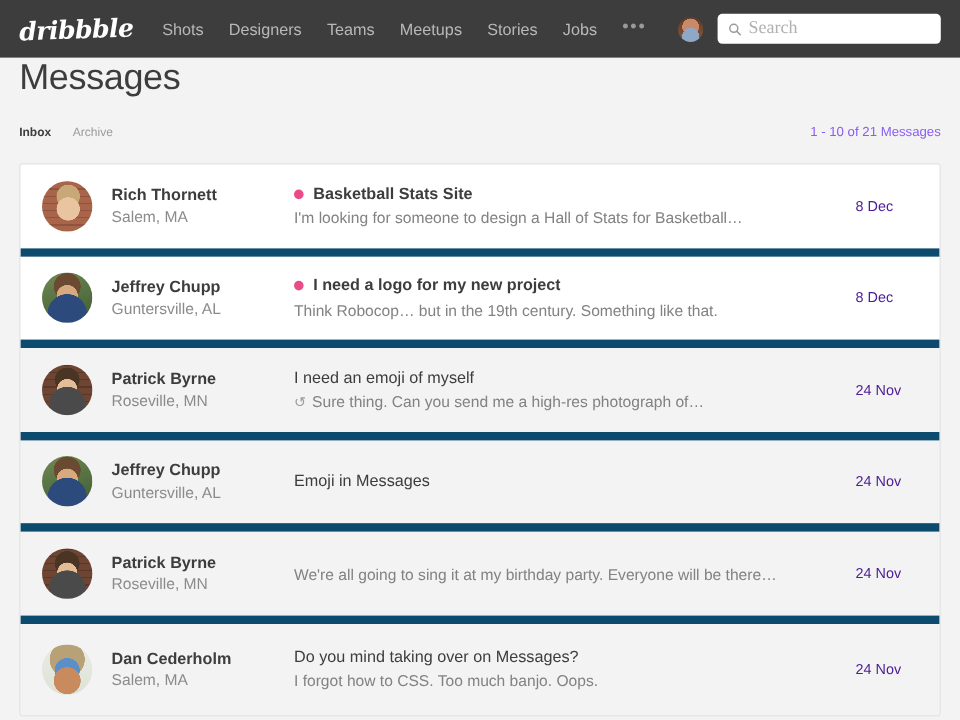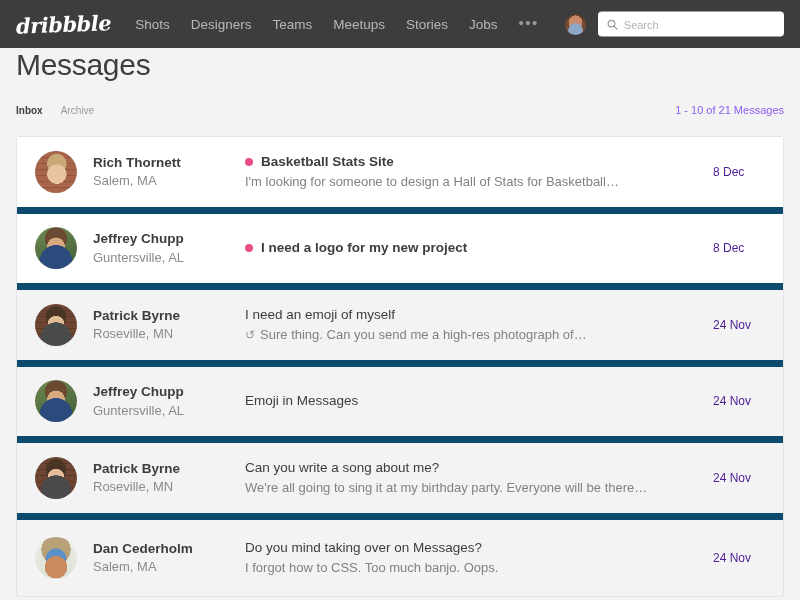--- a/index.html
+++ b/index.html
@@ -96,22 +96,22 @@
     display: flex;
     align-items: center;
     padding: 0 9px;
     gap: 6px;
   }
 
   .search-input {
     border: none;
     outline: none;
     background: transparent;
-    font-family: Liberation Sans, sans-serif;
-    font-size: 11px;
+    font-family: Liberation Serif, serif;
+    font-size: 15px;
     color: #ef4444;
     width: 100%;
   }
   .search-input::placeholder { color: #b0b0b0; }
 
   
   .page { padding: 0 16px; }
 
   .page-title {
     font-size: 30px;
@@ -373,20 +373,23 @@
         <div class="avatar av-jeffrey"></div>
         <div class="sender">
           <div class="sender-name">Jeffrey Chupp</div>
           <div class="sender-location">Guntersville, AL</div>
         </div>
         <div class="body-col">
           <div class="subject-line">
             <span class="unread-dot"></span>
             <span class="subject">I need a logo for my new project</span>
           </div>
+          <div class="preview-line">
+            <span class="preview">Think Robocop… but in the 19th century. Something like that.</span>
+          </div>
         </div>
         <div class="date">8 Dec</div>
       </div>
       <div class="message-row">
         <div class="avatar av-patrick"></div>
         <div class="sender">
           <div class="sender-name">Patrick Byrne</div>
           <div class="sender-location">Roseville, MN</div>
         </div>
         <div class="body-col">
@@ -413,23 +416,20 @@
         </div>
         <div class="date">24 Nov</div>
       </div>
       <div class="message-row">
         <div class="avatar av-patrick"></div>
         <div class="sender">
           <div class="sender-name">Patrick Byrne</div>
           <div class="sender-location">Roseville, MN</div>
         </div>
         <div class="body-col">
-          <div class="subject-line">
-            <span class="subject">Can you write a song about me?</span>
-          </div>
           <div class="preview-line">
             <span class="preview">We're all going to sing it at my birthday party. Everyone will be there…</span>
           </div>
         </div>
         <div class="date">24 Nov</div>
       </div>
       <div class="message-row">
         <div class="avatar av-dan"></div>
         <div class="sender">
           <div class="sender-name">Dan Cederholm</div>

